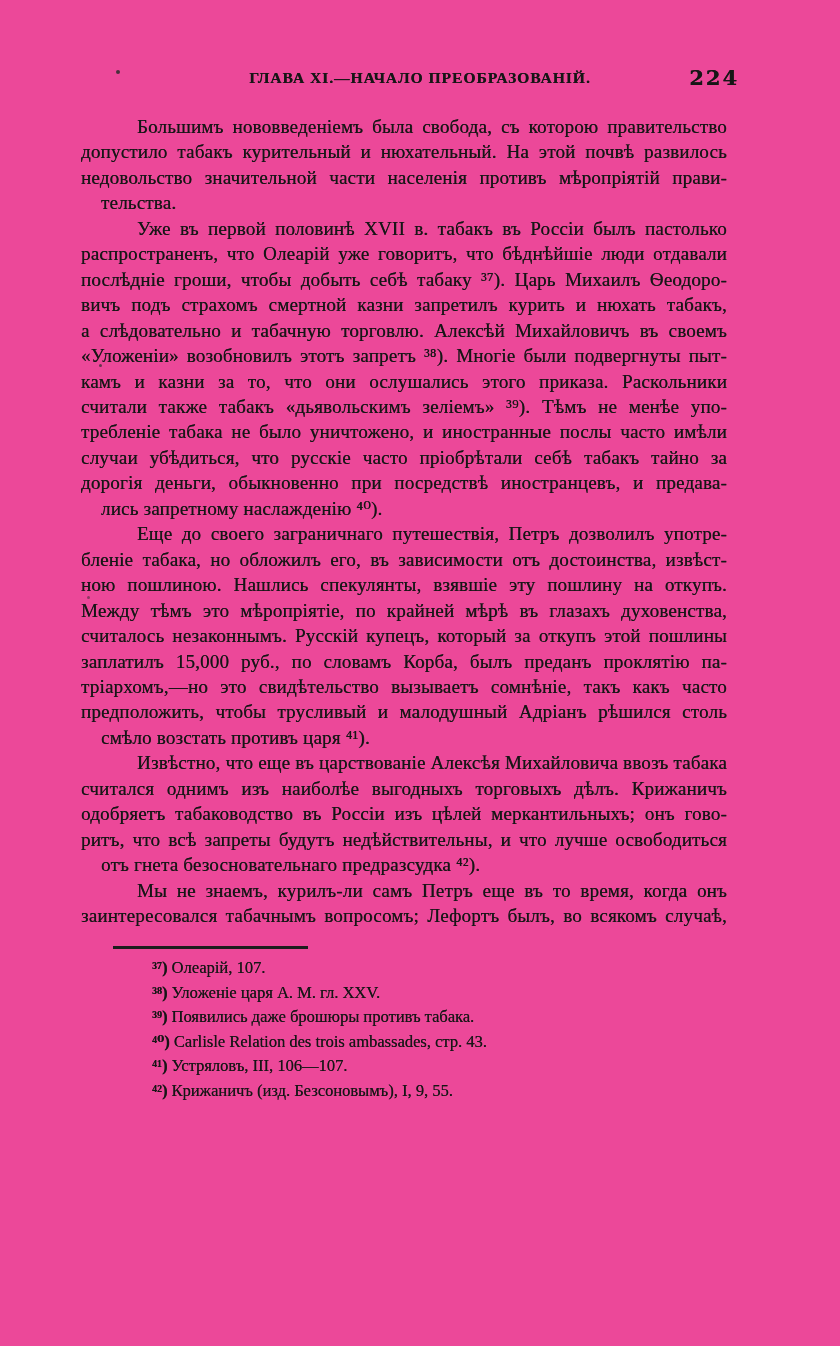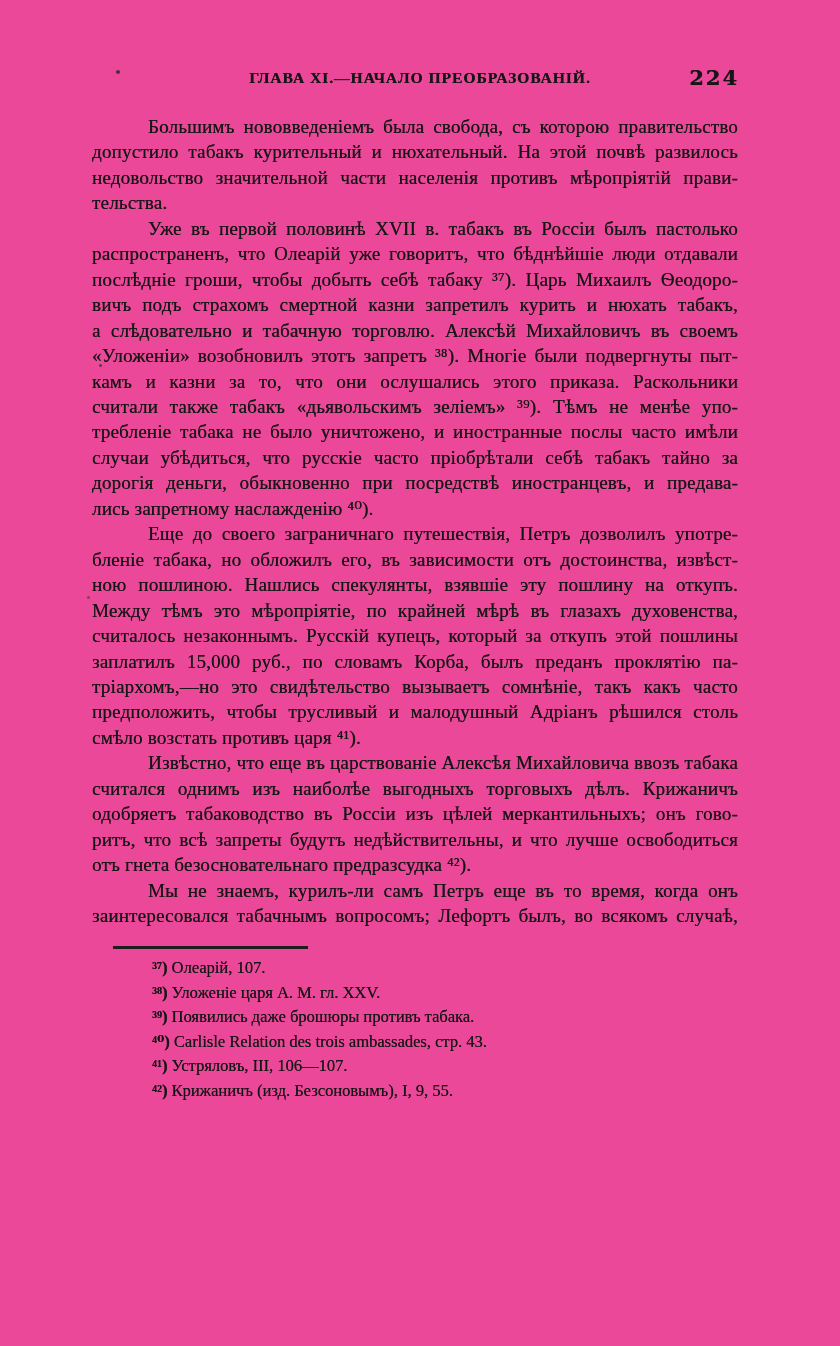--- a/index.html
+++ b/index.html
@@ -26,32 +26,32 @@
     white-space:nowrap;
   }
   .page-number {
     position:absolute; right:4px; top:-4px;
     font-family:"DejaVu Serif",serif;
     font-weight:bold; font-size:21px; letter-spacing:2px;
     text-shadow:0.3px 0 0 rgba(20,20,20,0.85);
   }
   
   .body-text {
-    position:absolute; left:92px; top:114px; width:646px;
+    position:absolute; left:81px; top:114px; width:646px;
     font-size:19px; line-height:25.45px;
     letter-spacing:0.2px;
   }
   .bline {
     text-align:justify;
     text-align-last:justify;
     text-shadow:0.3px 0 0 rgba(22,22,22,0.8);
     white-space:normal;
   }
   .bline.first { text-indent:56px; }
-  .bline.lastline { text-align-last:left; }
+  .bline.lastline { text-align-last:left;margin-left:20px; }
   
   .footnote-rule {
     position:absolute; left:113px; top:946px; width:195px; height:3px;
     background:#1d1d1d;
   }
   
   .footnotes {
     position:absolute; left:152px; top:956px; width:566px;
     font-size:16.5px; line-height:24.5px;
   }

